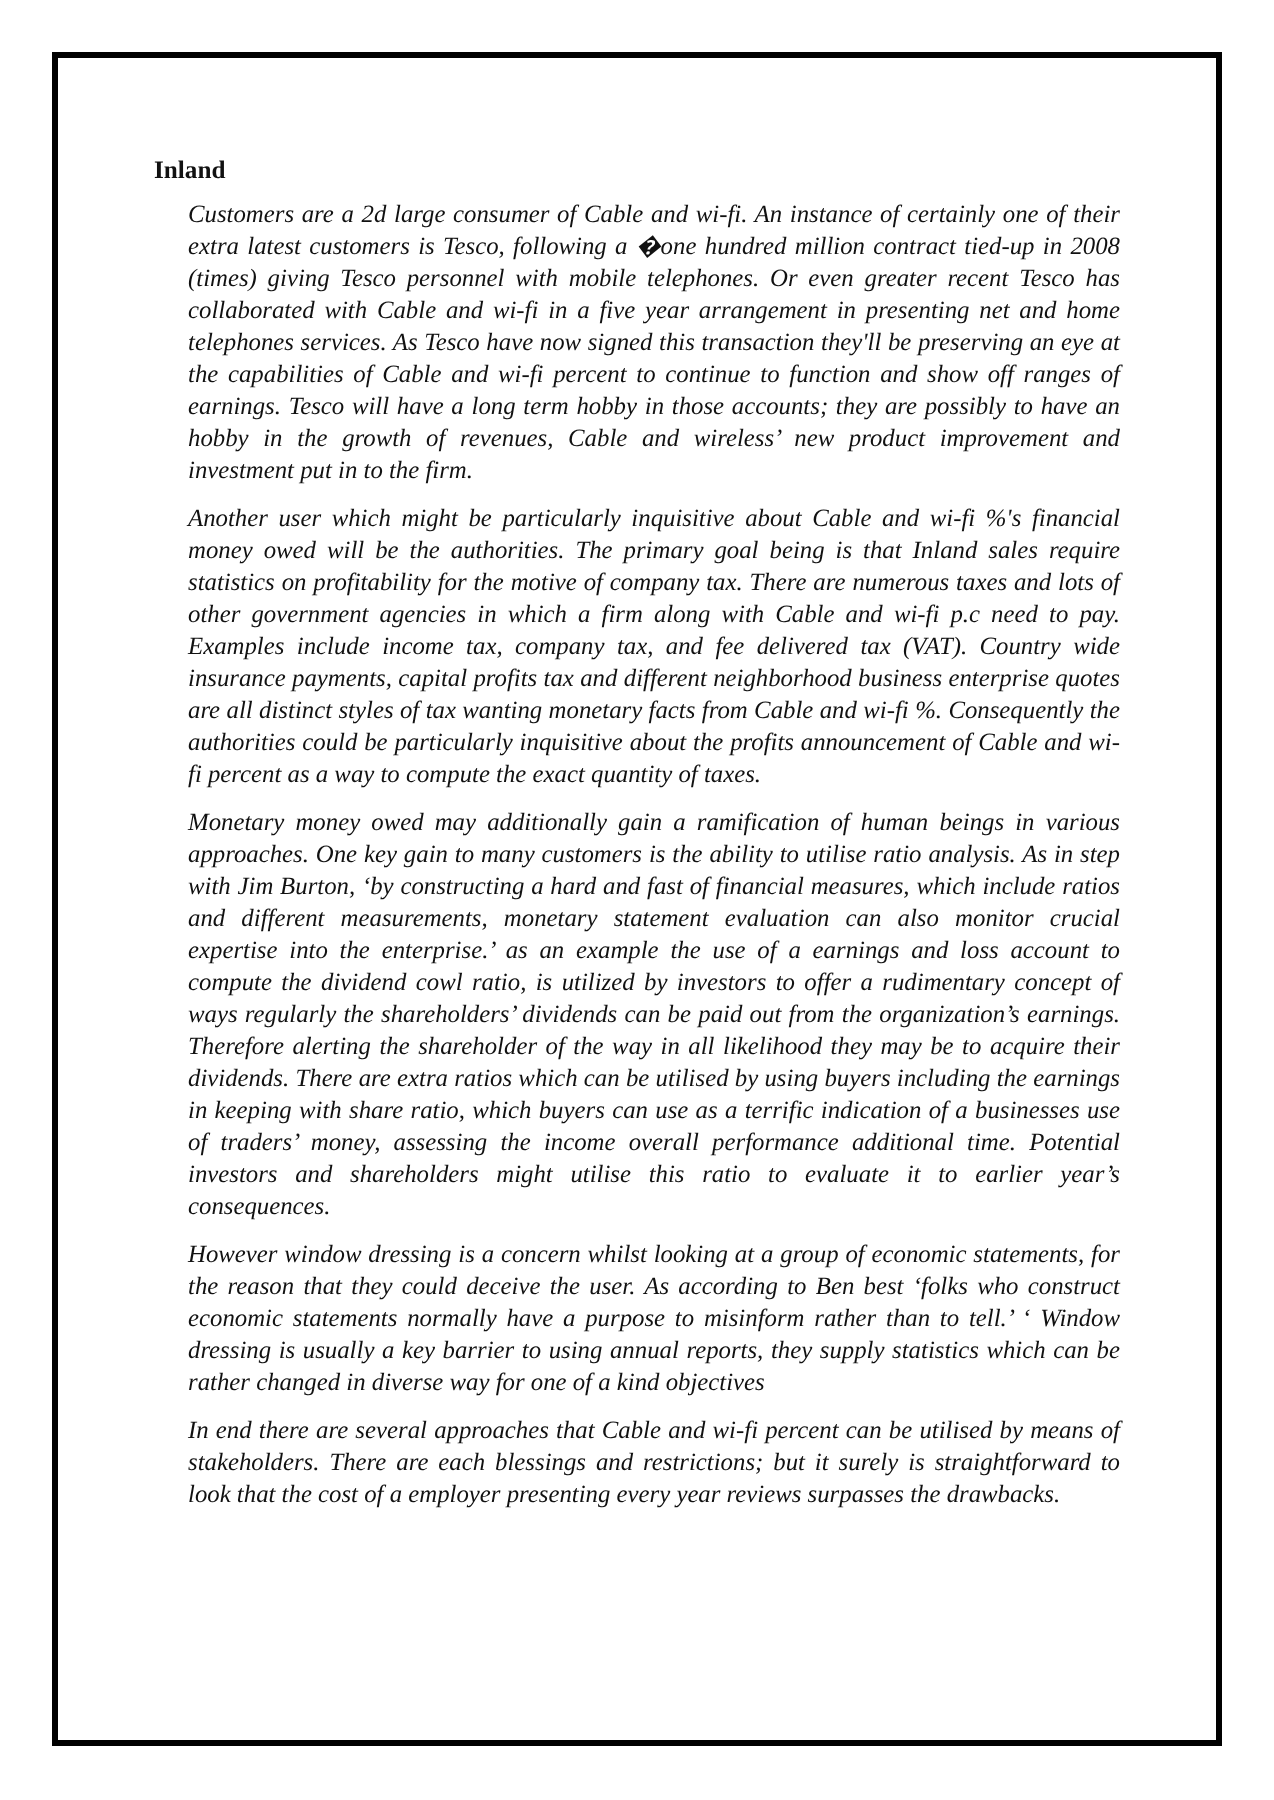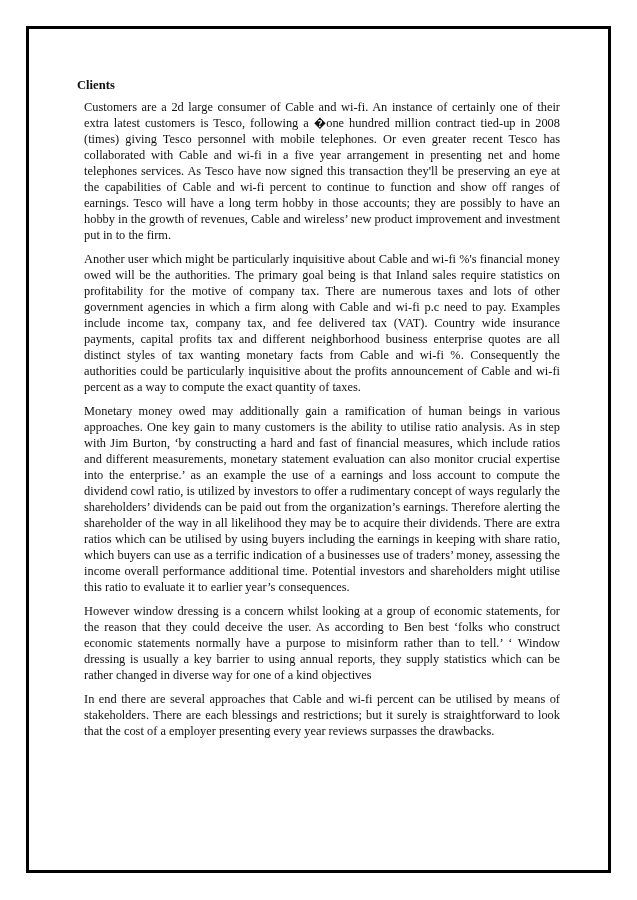--- a/index.html
+++ b/index.html
@@ -19,29 +19,30 @@
     font-size: 12.4px;
     line-height: 16px;
     color: #111111;
   }
   .heading {
     font-weight: bold;
     margin: 0 0 6px 0;
     font-size: 12.6px;
   }
   .para {
-    margin: 0 0 8px 7px;
+    margin: 0 0 8px 17px;
     text-align: justify;
+    font-style: italic;
   }
 </style>
 </head>
 <body>
 
 <div class="page-border"></div>
 
 <div class="content">
-  <p class="heading">Clients</p>
+  <p class="heading">Inland</p>
   <p class="para">Customers are a 2d large consumer of Cable and wi-fi. An instance of certainly one of their extra latest customers is Tesco, following a �one hundred million contract tied-up in 2008 (times) giving Tesco personnel with mobile telephones. Or even greater recent Tesco has collaborated with Cable and wi-fi in a five year arrangement in presenting net and home telephones services. As Tesco have now signed this transaction they'll be preserving an eye at the capabilities of Cable and wi-fi percent to continue to function and show off ranges of earnings. Tesco will have a long term hobby in those accounts; they are possibly to have an hobby in the growth of revenues, Cable and wireless’ new product improvement and investment put in to the firm.</p>
   <p class="para">Another user which might be particularly inquisitive about Cable and wi-fi %'s financial money owed will be the authorities. The primary goal being is that Inland sales require statistics on profitability for the motive of company tax. There are numerous taxes and lots of other government agencies in which a firm along with Cable and wi-fi p.c need to pay. Examples include income tax, company tax, and fee delivered tax (VAT). Country wide insurance payments, capital profits tax and different neighborhood business enterprise quotes are all distinct styles of tax wanting monetary facts from Cable and wi-fi %. Consequently the authorities could be particularly inquisitive about the profits announcement of Cable and wi-fi percent as a way to compute the exact quantity of taxes.</p>
   <p class="para">Monetary money owed may additionally gain a ramification of human beings in various approaches. One key gain to many customers is the ability to utilise ratio analysis. As in step with Jim Burton, ‘by constructing a hard and fast of financial measures, which include ratios and different measurements, monetary statement evaluation can also monitor crucial expertise into the enterprise.’ as an example the use of a earnings and loss account to compute the dividend cowl ratio, is utilized by investors to offer a rudimentary concept of ways regularly the shareholders’ dividends can be paid out from the organization’s earnings. Therefore alerting the shareholder of the way in all likelihood they may be to acquire their dividends. There are extra ratios which can be utilised by using buyers including the earnings in keeping with share ratio, which buyers can use as a terrific indication of a businesses use of traders’ money, assessing the income overall performance additional time. Potential investors and shareholders might utilise this ratio to evaluate it to earlier year’s consequences.</p>
   <p class="para">However window dressing is a concern whilst looking at a group of economic statements, for the reason that they could deceive the user. As according to Ben best ‘folks who construct economic statements normally have a purpose to misinform rather than to tell.’ ‘ Window dressing is usually a key barrier to using annual reports, they supply statistics which can be rather changed in diverse way for one of a kind objectives</p>
   <p class="para">In end there are several approaches that Cable and wi-fi percent can be utilised by means of stakeholders. There are each blessings and restrictions; but it surely is straightforward to look that the cost of a employer presenting every year reviews surpasses the drawbacks.</p>
 </div>
 
 </body></html>

